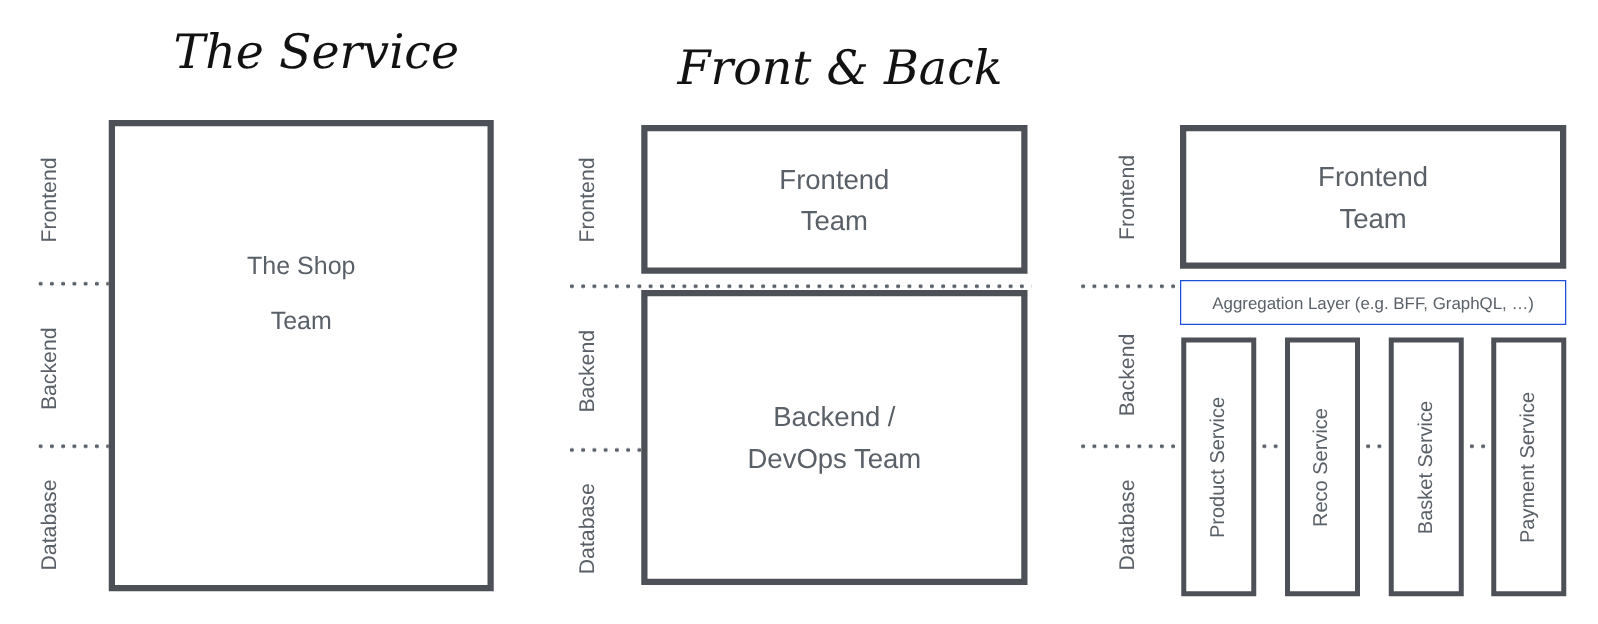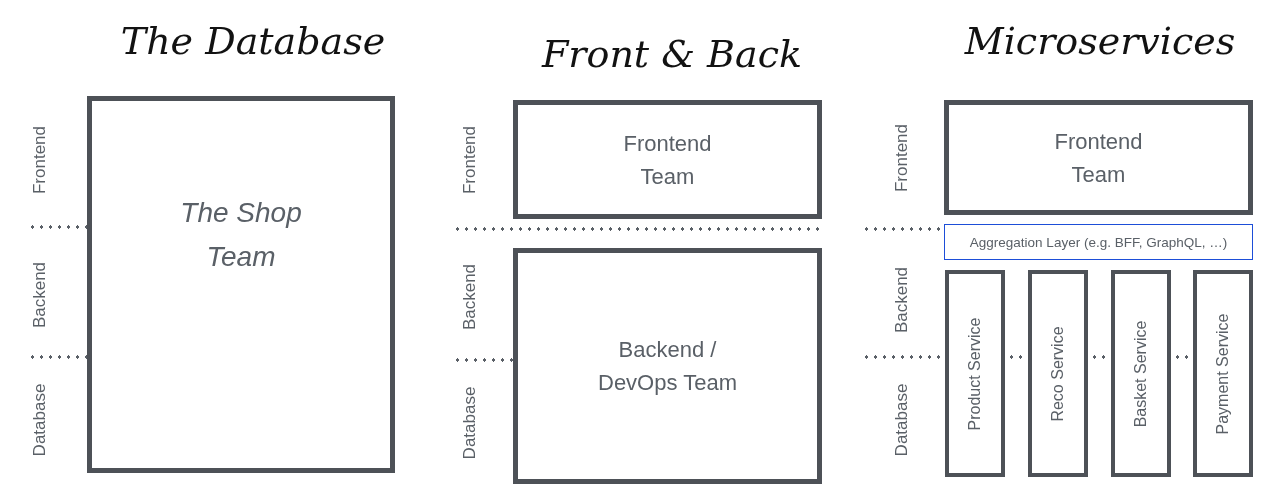--- a/index.html
+++ b/index.html
@@ -26,21 +26,21 @@
     border:5px solid #4d5157;
     background:#ffffff;
     box-sizing:border-box;
     display:flex;align-items:center;justify-content:center;
   }
   .teambox .boxlabel{
     color:#5a6067;
     text-align:center;
     white-space:pre-line;
   }
-  .shop-label{font-size:28px;line-height:44px;font-style:italic;}
+  .shop-label{font-size:20px;line-height:44px;}
   .team-label{font-size:22px;line-height:33px;}
   .aggbox{
     position:absolute;
     border:1px solid #1d4ed8;
     background:#ffffff;
     box-sizing:border-box;
     display:flex;align-items:center;justify-content:center;
   }
   .aggbox .boxlabel{
     color:#5a6067;font-size:13.5px;white-space:nowrap;
@@ -74,21 +74,21 @@
     background-size:9px 4px;
     background-repeat:repeat-x;
     background-position:0 50%;
   }
 </style>
 </head>
 <body>
 
 <div class="canvas">
 
-  <div class="title" style="left:103px;width:300px;">The Database</div>
+  <div class="title" style="left:103px;width:300px;">The Service</div>
 
   <div class="vlabel" style="left:-40px;top:150px;">Frontend</div>
   <div class="dots" style="left:28px;top:225px;width:60px;"></div>
   <div class="vlabel" style="left:-40px;top:285px;">Backend</div>
   <div class="dots" style="left:28px;top:355px;width:60px;"></div>
   <div class="vlabel" style="left:-40px;top:410px;">Database</div>
 
   <div class="teambox" style="left:87px;top:96px;width:308px;height:377px;align-items:flex-start;">
     <div class="boxlabel shop-label" style="margin-top:90px;">The Shop
 Team</div>
@@ -99,26 +99,25 @@
   <div class="vlabel" style="left:390px;top:150px;">Frontend</div>
   <div class="dots" style="left:453px;top:227px;width:372px;"></div>
   <div class="vlabel" style="left:390px;top:287px;">Backend</div>
   <div class="dots" style="left:453px;top:358px;width:60px;"></div>
   <div class="vlabel" style="left:390px;top:413px;">Database</div>
 
   <div class="teambox" style="left:513px;top:100px;width:309px;height:119px;">
     <div class="boxlabel team-label">Frontend
 Team</div>
   </div>
-  <div class="teambox" style="left:513px;top:248px;width:309px;height:236px;">
+  <div class="teambox" style="left:513px;top:232px;width:309px;height:236px;">
     <div class="boxlabel team-label">Backend /
 DevOps Team</div>
   </div>
 
-  <div class="title" style="left:950px;width:300px;">Microservices</div>
 
   <div class="vlabel" style="left:822px;top:148px;">Frontend</div>
   <div class="dots" style="left:862px;top:227px;width:80px;"></div>
   <div class="vlabel" style="left:822px;top:290px;">Backend</div>
   <div class="dots" style="left:862px;top:355px;width:80px;"></div>
   <div class="vlabel" style="left:822px;top:410px;">Database</div>
 
   <div class="teambox" style="left:944px;top:100px;width:309px;height:115px;">
     <div class="boxlabel team-label">Frontend
 Team</div>

